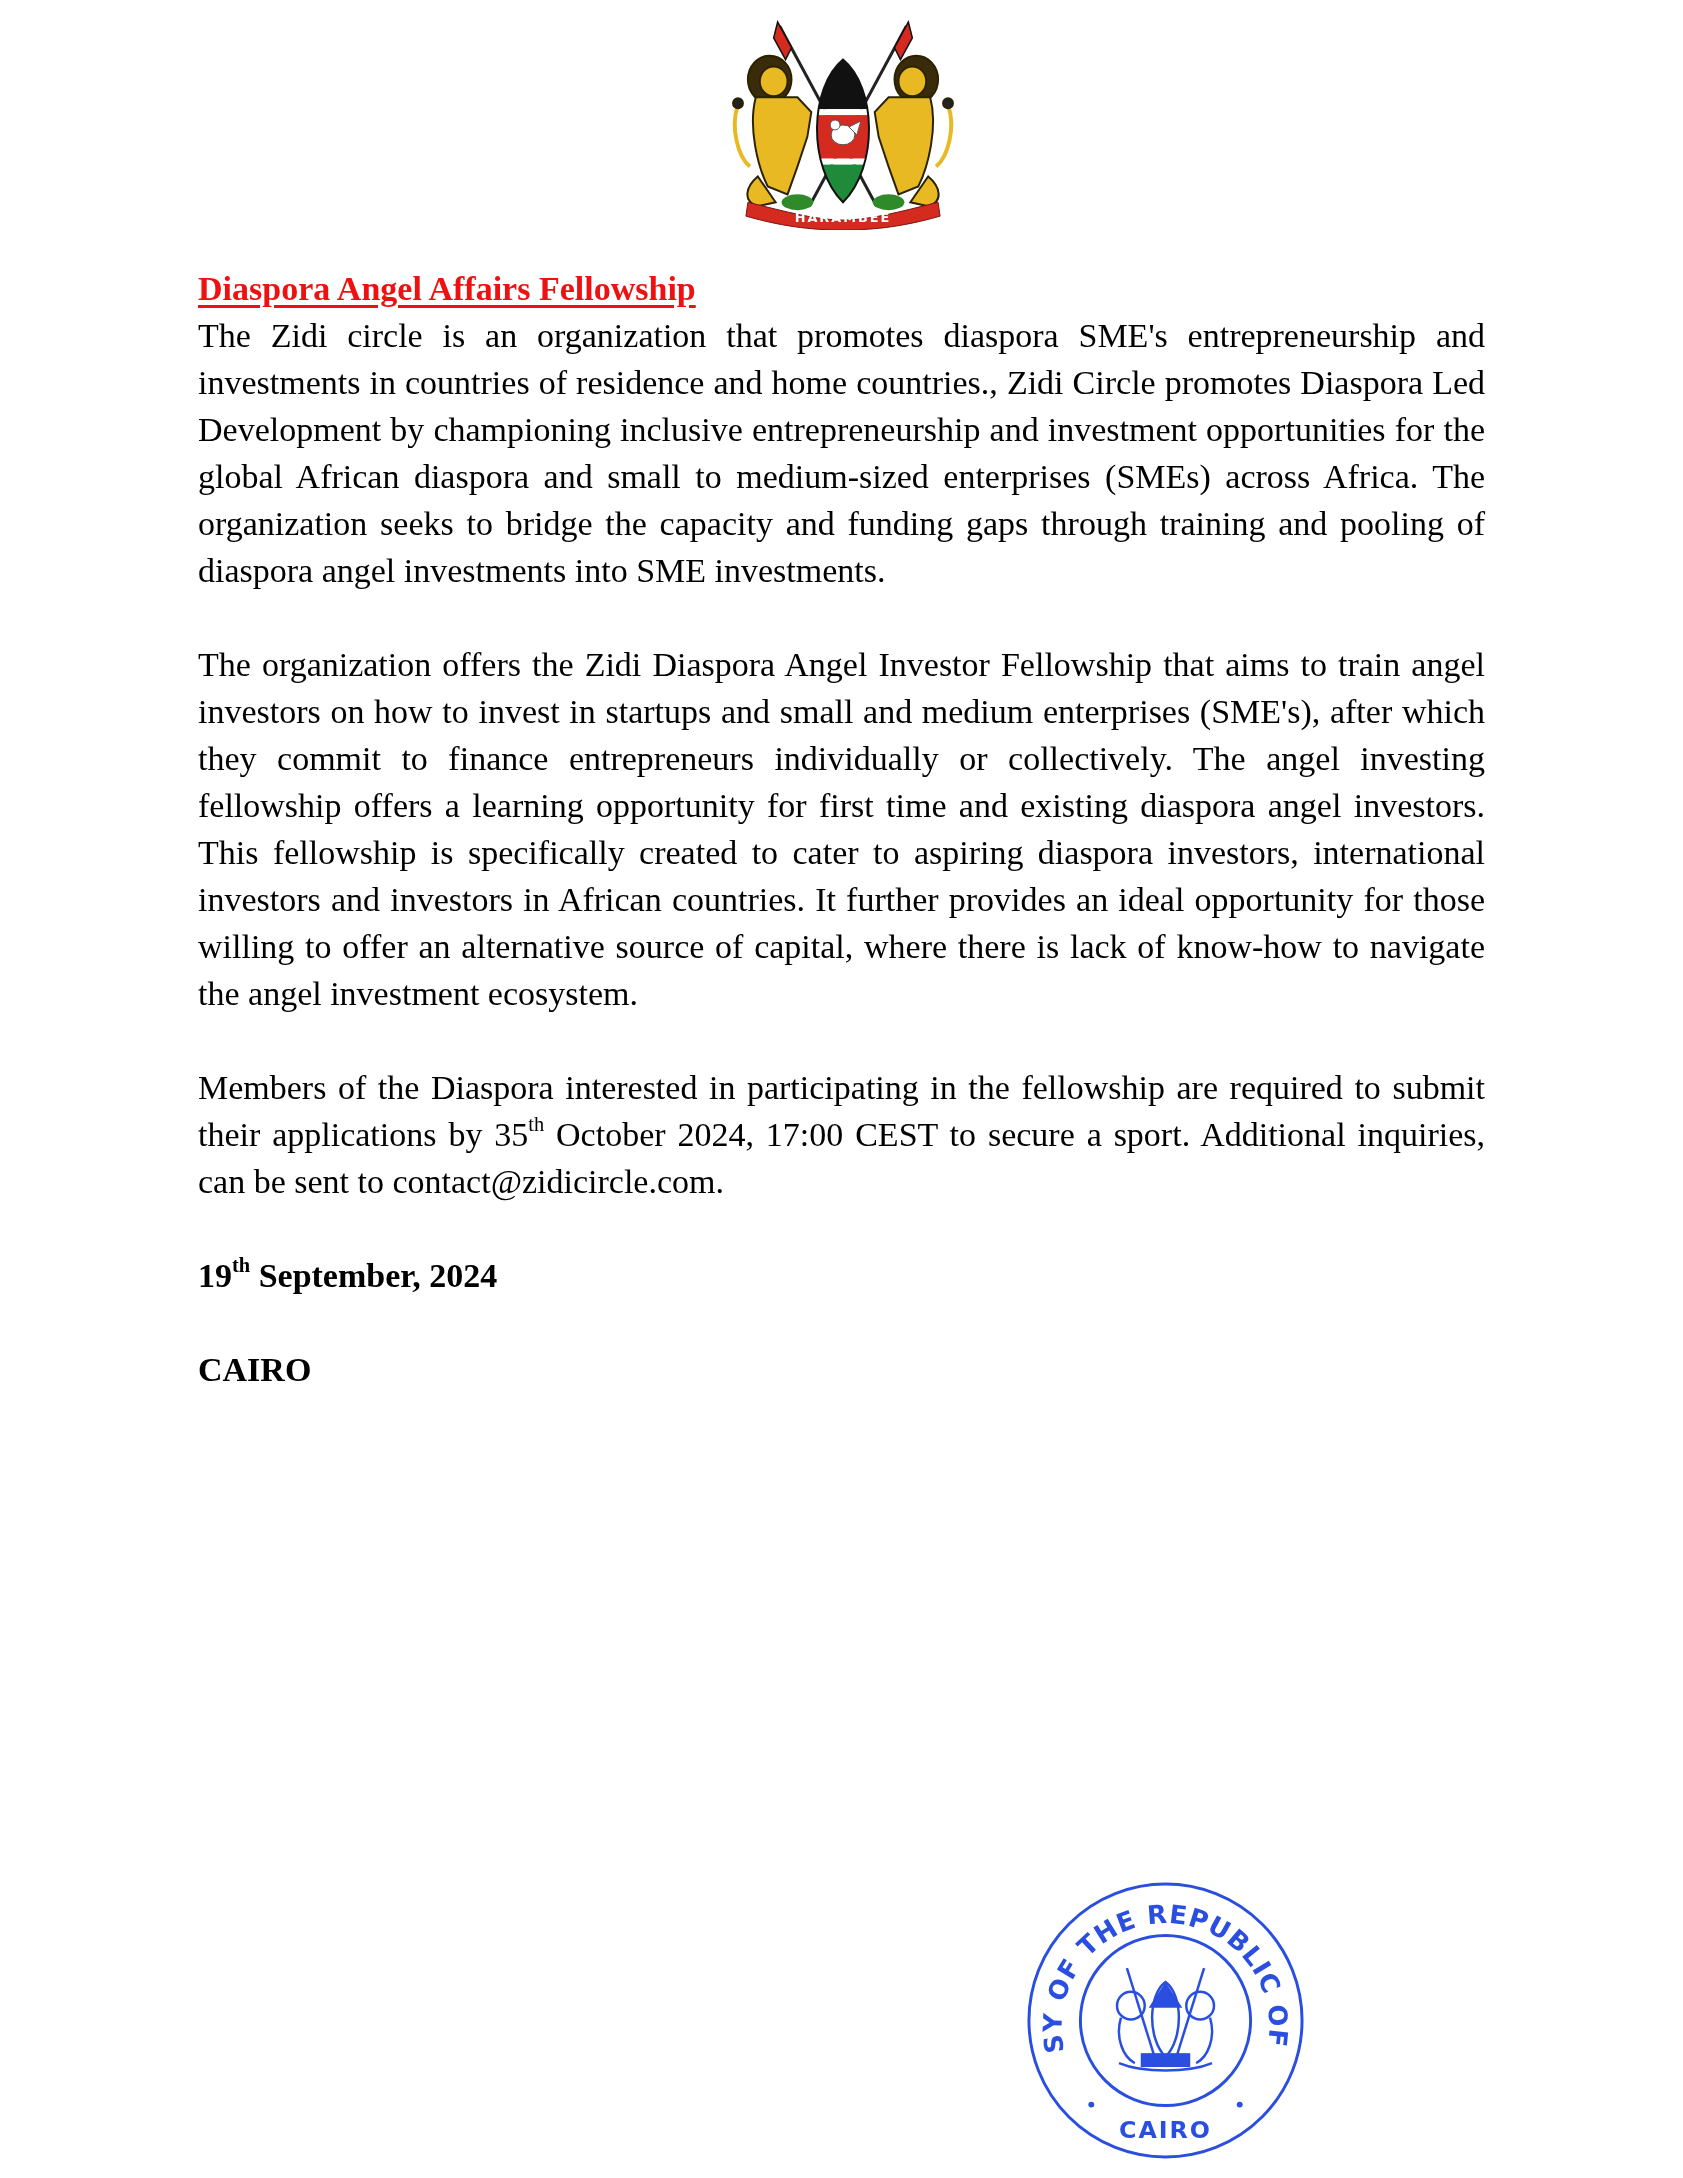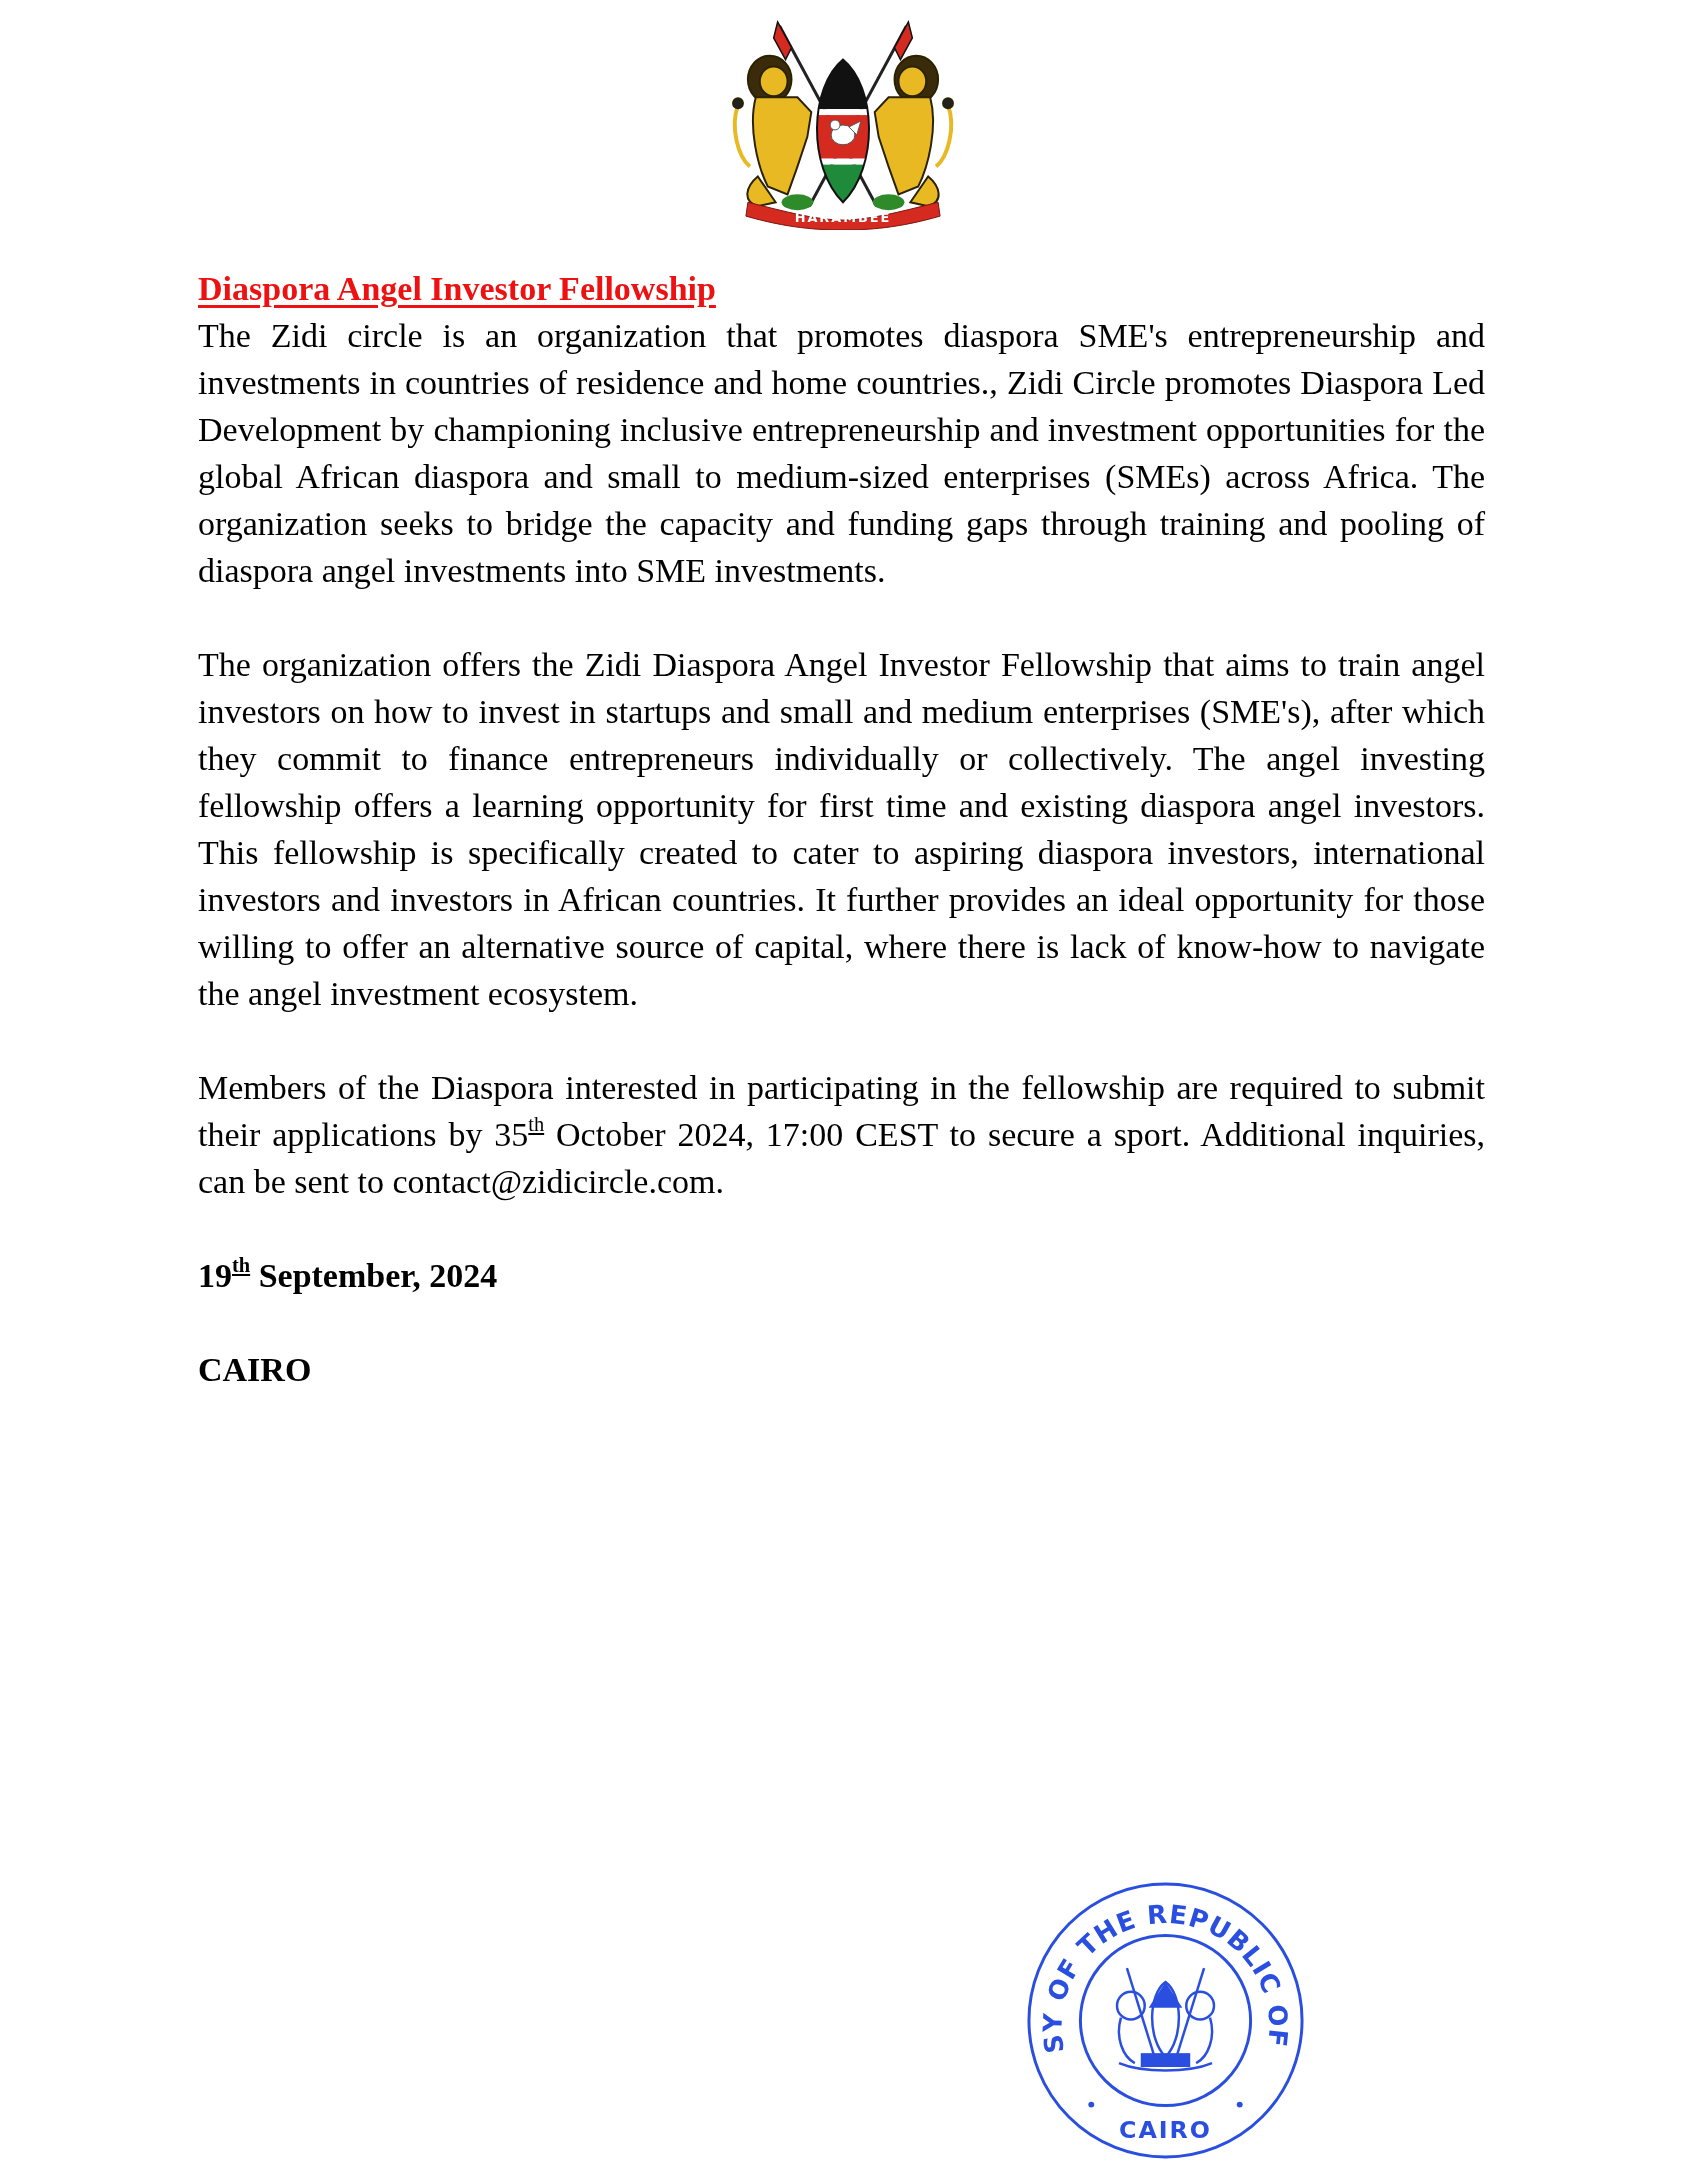--- a/index.html
+++ b/index.html
@@ -5,21 +5,21 @@
   html, body { margin: 0; padding: 0; background: #ffffff; }
   body { width: 1683px; height: 2178px; position: relative; overflow: hidden;
          font-family: "Liberation Serif", "DejaVu Serif", serif; color: #000; }
   .crest { position: absolute; left: 728px; top: 18px; width: 230px; height: 212px; }
   .doc { position: absolute; left: 198px; top: 265px; width: 1287px;
          font-size: 34px; line-height: 47px; }
   .title { color: #ee1111; font-weight: bold; text-decoration: underline;
            text-decoration-thickness: 3px; text-underline-offset: 5px; margin: 0; font-size: 34px; }
   .para { margin: 0 0 47px 0; text-align: justify; text-align-last: left; }
   .para.first { margin-bottom: 47px; }
-  sup { font-size: 0.6em; line-height: 0; vertical-align: 0.75em; text-decoration: underline; }
+  sup { font-size: 0.6em; line-height: 0; vertical-align: 0.75em; }
   .bold { font-weight: bold; }
   .sig { margin: 0; }
   .stamp { position: absolute; left: 1024px; top: 1879px; width: 283px; height: 283px; }
 </style>
 </head>
 <body>
 
 <svg class="crest" viewBox="0 0 232 214">
 
   <line x1="52" y1="8" x2="150" y2="190" stroke="#222" stroke-width="3"></line>
@@ -63,21 +63,21 @@
   <g fill="#2f8a2a">
     <ellipse cx="70" cy="186" rx="16" ry="8"></ellipse>
     <ellipse cx="162" cy="186" rx="16" ry="8"></ellipse>
   </g>
 
   <path d="M20,186 C60,196 90,204 116,204 C142,204 172,196 212,186 L214,200 C172,212 142,214 116,214 C90,214 60,212 18,200 Z" fill="#d42a20" stroke="#7a1510" stroke-width="1"></path>
   <text x="116" y="206" text-anchor="middle" font-family="DejaVu Sans, sans-serif" font-size="13" font-weight="bold" fill="#fff" letter-spacing="2">HARAMBEE</text>
 </svg>
 
 <div class="doc">
-  <h1 class="title">Diaspora Angel Investor Fellowship</h1>
+  <h1 class="title">Diaspora Angel Affairs Fellowship</h1>
   <p class="para">The Zidi circle is an organization that promotes diaspora SME's entrepreneurship and investments in countries of residence and home countries., Zidi Circle promotes Diaspora Led Development by championing inclusive entrepreneurship and investment opportunities for the global African diaspora and small to medium-sized enterprises (SMEs) across Africa. The organization seeks to bridge the capacity and funding gaps through training and pooling of diaspora angel investments into SME investments.</p>
   <p class="para">The organization offers the Zidi Diaspora Angel Investor Fellowship that aims to train angel investors on how to invest in startups and small and medium enterprises (SME's), after which they commit to finance entrepreneurs individually or collectively. The angel investing fellowship offers a learning opportunity for first time and existing diaspora angel investors. This fellowship is specifically created to cater to aspiring diaspora investors, international investors and investors in African countries. It further provides an ideal opportunity for those willing to offer an alternative source of capital, where there is lack of know-how to navigate the angel investment ecosystem.</p>
   <p class="para"><span>Members of the Diaspora interested in participating in the fellowship are required to submit their applications by 35</span><sup>th</sup><span> October 2024, 17:00 CEST to secure a sport. Additional inquiries, can be sent to contact@zidicircle.com.</span></p>
   <p class="para bold"><span>19</span><sup>th</sup><span> September, 2024</span></p>
   <p class="sig bold">CAIRO</p>
 </div>
 
 <svg class="stamp" viewBox="0 0 286 286">
   <defs>
     <path id="topArc" d="M 40,170 A 105,105 0 1,1 246,170"></path>

